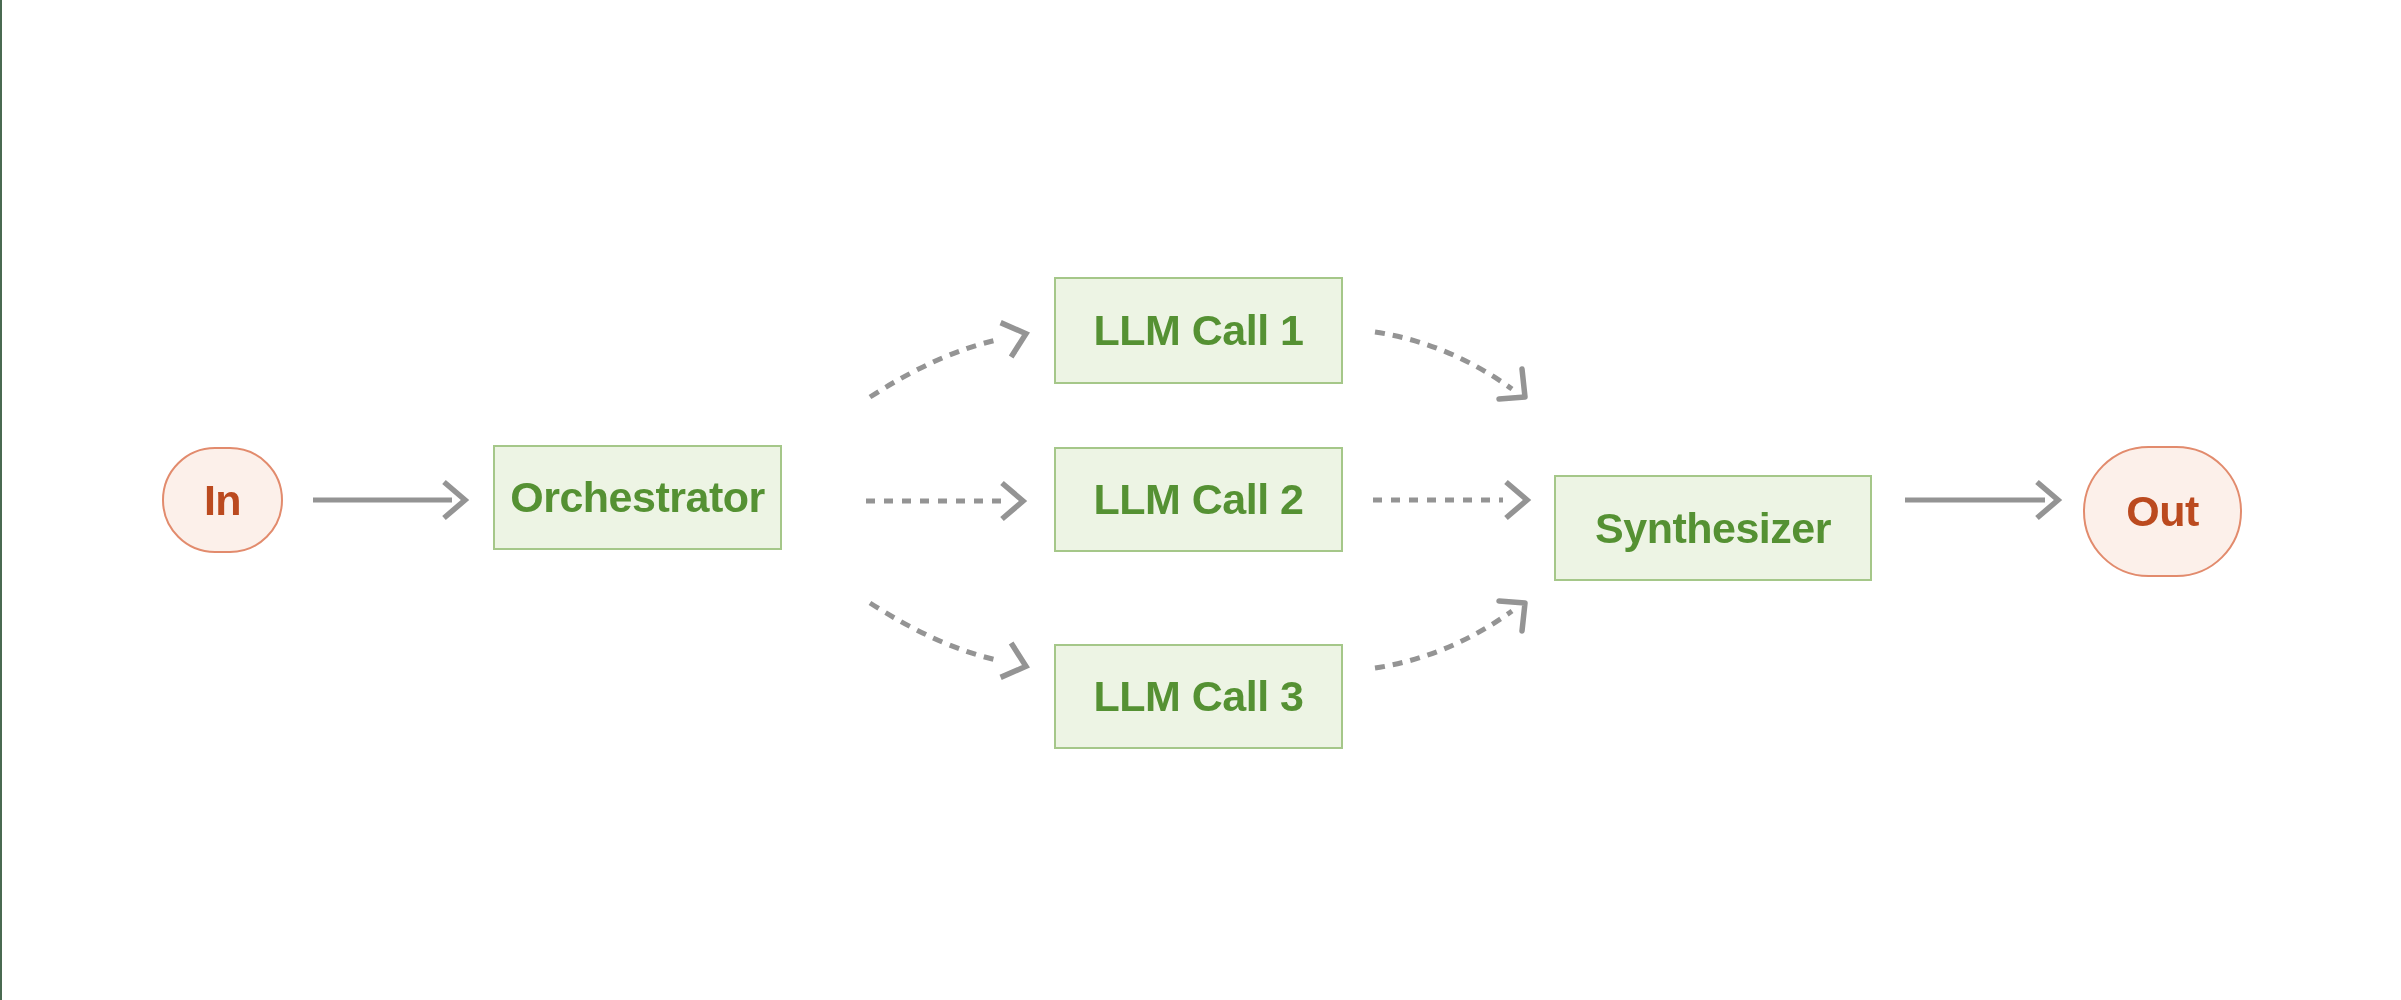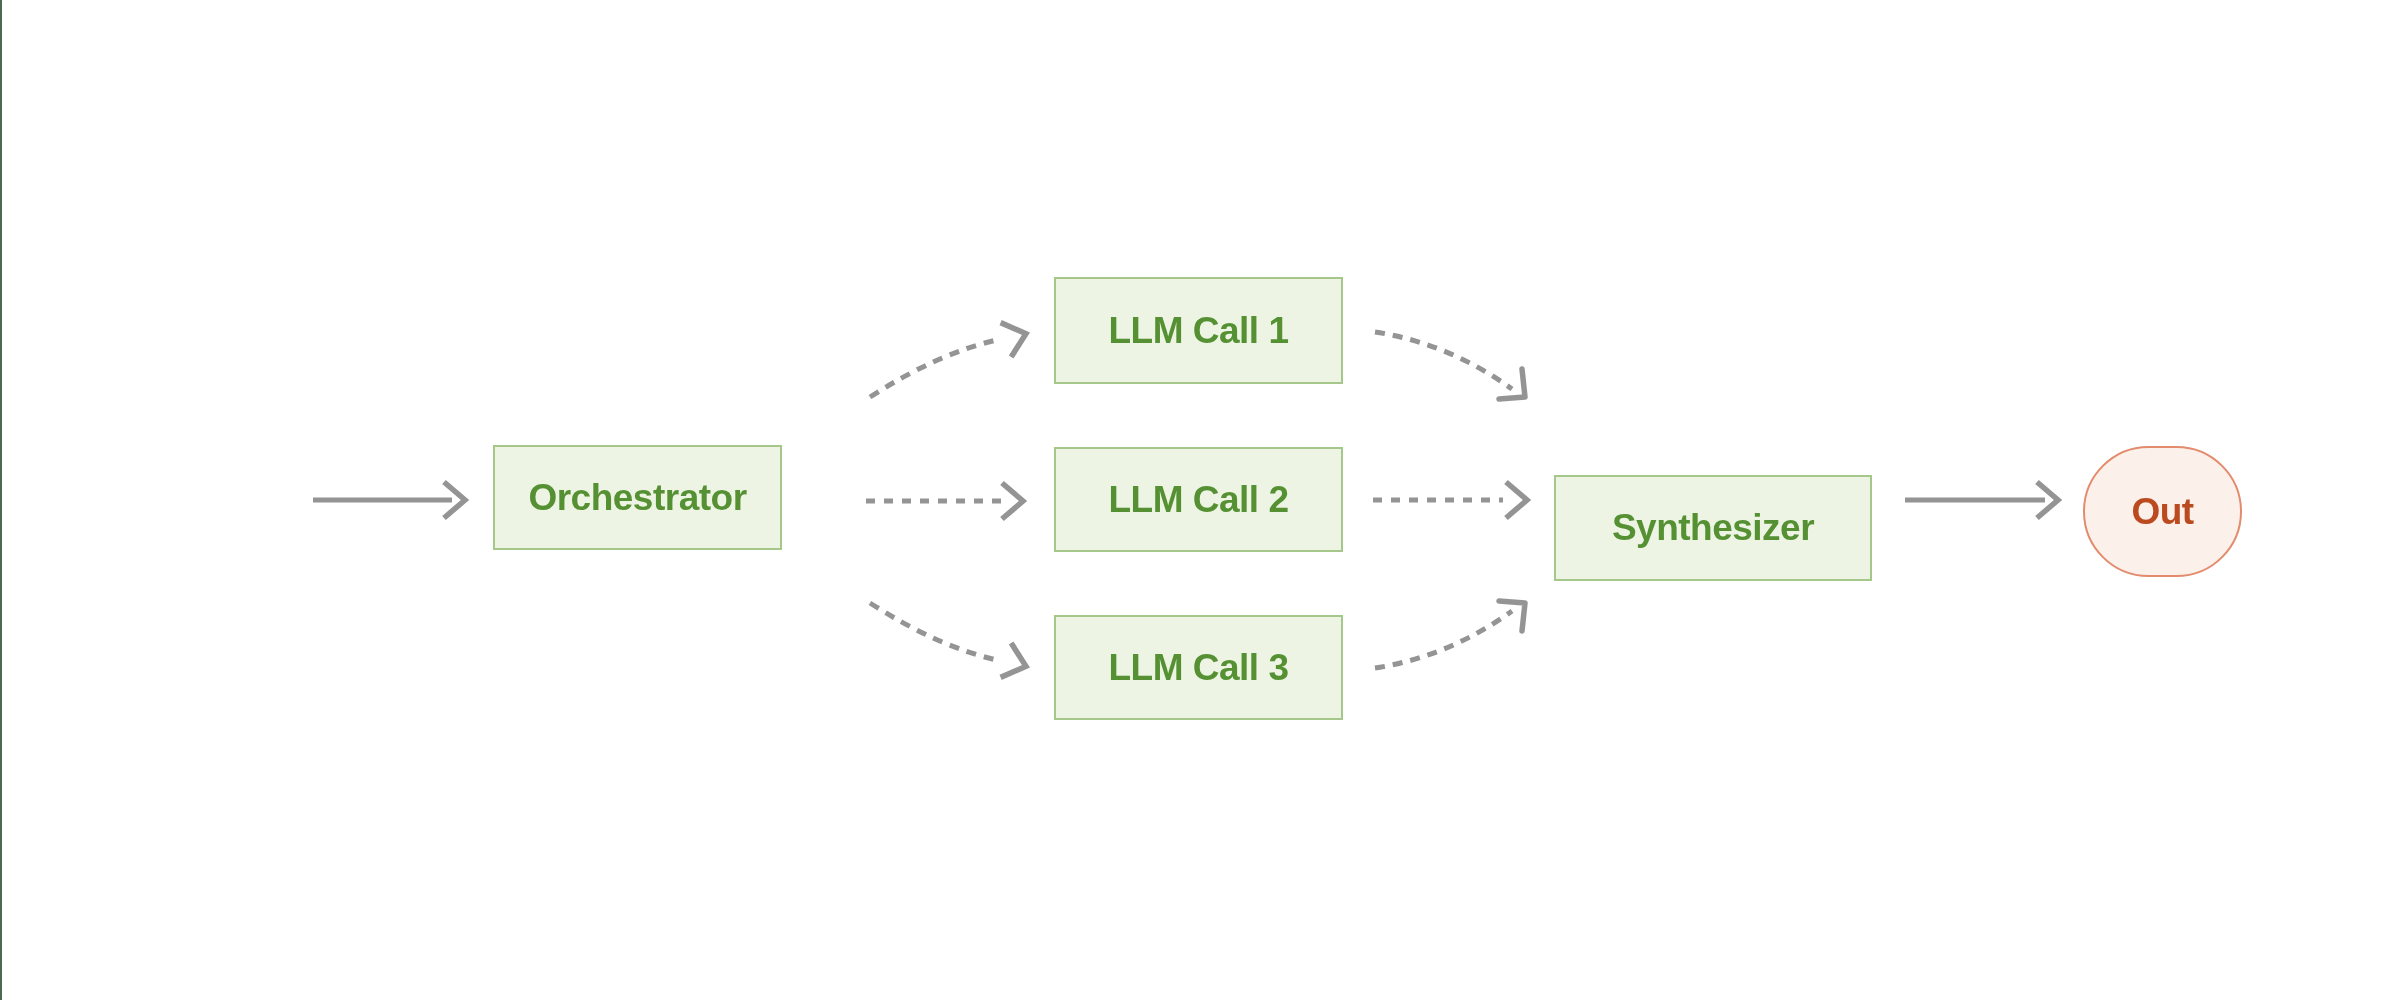--- a/index.html
+++ b/index.html
@@ -35,21 +35,21 @@
   .dash9 { stroke-width: 5; stroke-dasharray: 9 9; }
   .dash10{ stroke-width: 5; stroke-dasharray: 10 8; }
   .chev  { stroke-width: 5.5; stroke-linejoin: miter; stroke-linecap: butt; }
   .corner{ stroke-width: 5.5; stroke-linejoin: round; stroke-linecap: round; }
   .node {
     position: absolute;
     box-sizing: border-box;
     display: flex;
     align-items: center;
     justify-content: center;
-    font-size: 37px;
+    font-size: 43px;
     font-weight: 700;
     letter-spacing: -0.5px;
   }
   .node.process {
     background: var(--process-fill, #edf4e4);
     border: 2px solid var(--process-border, #a5c789);
     color: var(--process-text, #559133);
   }
   .node.terminal {
     background: var(--terminal-fill, #fcf0ea);
@@ -113,34 +113,37 @@
           <path class="chev" d="M-20 -18 L1 0 L-20 18"></path>
         </g>
     </g>
 
     <g>
       <path class="dash10" d="M1375 668 Q1448 657 1512 611"></path>
       <path class="corner" d="M1522 631 L1525 603 L1499 601"></path>
     </g>
   </svg>
 
+  <div class="node terminal" style="left:162px; top:447px; width:121px; height:106px;">
+    <span>In</span>
+  </div>
 
   <div class="node process" style="left:493px; top:445px; width:289px; height:105px;text-align:right;">
     <span>Orchestrator</span>
   </div>
 
   <div class="node process" style="left:1054px; top:277px; width:289px; height:107px;">
     <span>LLM Call 1</span>
   </div>
 
   <div class="node process" style="left:1054px; top:447px; width:289px; height:105px;">
     <span>LLM Call 2</span>
   </div>
 
-  <div class="node process" style="left:1054px; top:615px; width:289px; height:105px;">
+  <div class="node process" style="left:1054px; top:644px; width:289px; height:105px;">
     <span>LLM Call 3</span>
   </div>
 
   <div class="node process" style="left:1554px; top:446px; width:318px; height:106px;margin-top:29px;">
     <span>Synthesizer</span>
   </div>
 
   <div class="node terminal" style="left:2083px; top:446px; width:159px; height:131px;">
     <span>Out</span>
   </div>

